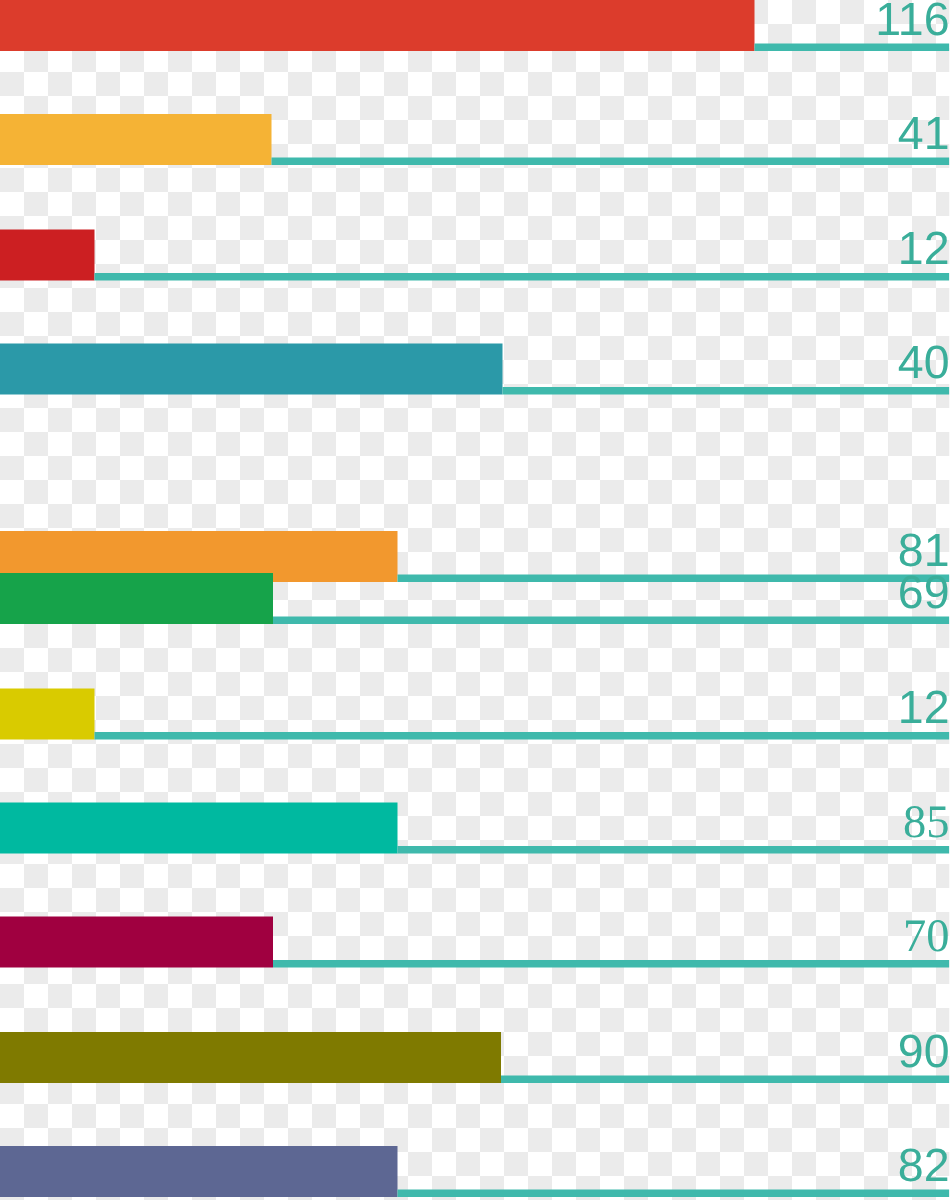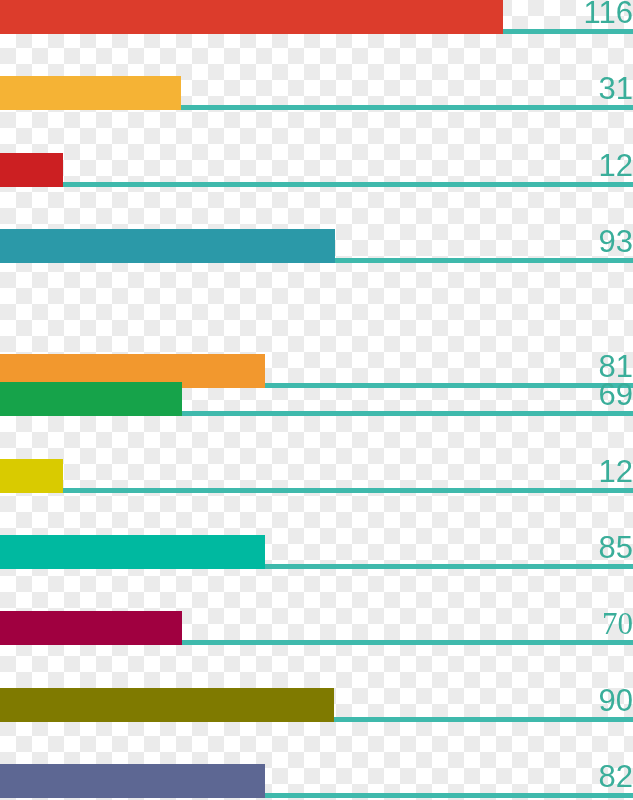--- a/index.html
+++ b/index.html
@@ -64,51 +64,51 @@
 <div id="chart-root">
   <div id="rows">
       <div class="bar-row" style="top: 0px; height: 34px;">
         <div class="bar" style="width: 503px; background-color: rgb(220, 60, 44);"></div>
         <div class="baseline" style="left: 503px; top: 29px; height: 5px; background-color: rgb(63, 185, 172);"></div>
         <div class="value-label" style="color: rgb(58, 174, 154); top: -4px; line-height: 34px;">116</div>
       </div>
       <div class="bar-row" style="top: 76px; height: 34px;">
         <div class="bar" style="width: 181px; background-color: rgb(245, 179, 53);"></div>
         <div class="baseline" style="left: 181px; top: 29px; height: 5px; background-color: rgb(63, 185, 172);"></div>
-        <div class="value-label" style="color: rgb(58, 174, 154); top: -4px; line-height: 34px;">31</div>
+        <div class="value-label" style="color: rgb(58, 174, 154); top: -4px; line-height: 34px;">41</div>
       </div>
       <div class="bar-row" style="top: 153px; height: 34px;">
         <div class="bar" style="width: 63px; background-color: rgb(204, 31, 34);"></div>
         <div class="baseline" style="left: 63px; top: 29px; height: 5px; background-color: rgb(63, 185, 172);"></div>
         <div class="value-label" style="color: rgb(58, 174, 154); top: -4px; line-height: 34px;">12</div>
       </div>
       <div class="bar-row" style="top: 229px; height: 34px;">
         <div class="bar" style="width: 335px; background-color: rgb(43, 153, 168);"></div>
         <div class="baseline" style="left: 335px; top: 29px; height: 5px; background-color: rgb(63, 185, 172);"></div>
-        <div class="value-label" style="color: rgb(58, 174, 154); top: -4px; line-height: 34px;">93</div>
+        <div class="value-label" style="color: rgb(58, 174, 154); top: -4px; line-height: 34px;">40</div>
       </div>
       <div class="bar-row" style="top: 306px; height: 34px; margin-top: 48px;">
         <div class="bar" style="width: 265px; background-color: rgb(242, 152, 46);"></div>
         <div class="baseline" style="left: 265px; top: 29px; height: 5px; background-color: rgb(63, 185, 172);"></div>
         <div class="value-label" style="color: rgb(58, 174, 154); top: -4px; line-height: 34px;">81</div>
       </div>
       <div class="bar-row" style="top: 382px; height: 34px;">
         <div class="bar" style="width: 182px; background-color: rgb(22, 163, 74);"></div>
         <div class="baseline" style="left: 182px; top: 29px; height: 5px; background-color: rgb(63, 185, 172);"></div>
         <div class="value-label" style="color: rgb(58, 174, 154); top: -4px; line-height: 34px;">69</div>
       </div>
       <div class="bar-row" style="top: 459px; height: 34px;">
         <div class="bar" style="width: 63px; background-color: rgb(217, 203, 0);"></div>
         <div class="baseline" style="left: 63px; top: 29px; height: 5px; background-color: rgb(63, 185, 172);"></div>
         <div class="value-label" style="color: rgb(58, 174, 154); top: -4px; line-height: 34px;">12</div>
       </div>
       <div class="bar-row" style="top: 535px; height: 34px;">
         <div class="bar" style="width: 265px; background-color: rgb(0, 185, 160);"></div>
         <div class="baseline" style="left: 265px; top: 29px; height: 5px; background-color: rgb(63, 185, 172);"></div>
-        <div class="value-label" style="color: rgb(58, 174, 154); top: -4px; line-height: 34px;">85</div>
+        <div class="value-label" style="color: rgb(58, 174, 154); top: -4px; line-height: 34px; font-family: Liberation Serif, serif;">85</div>
       </div>
       <div class="bar-row" style="top: 611px; height: 34px;">
         <div class="bar" style="width: 182px; background-color: rgb(160, 0, 64);"></div>
         <div class="baseline" style="left: 182px; top: 29px; height: 5px; background-color: rgb(63, 185, 172);"></div>
         <div class="value-label" style="color: rgb(58, 174, 154); top: -4px; line-height: 34px; font-family: Liberation Serif, serif;">70</div>
       </div>
       <div class="bar-row" style="top: 688px; height: 34px;">
         <div class="bar" style="width: 334px; background-color: rgb(127, 122, 0);"></div>
         <div class="baseline" style="left: 334px; top: 29px; height: 5px; background-color: rgb(63, 185, 172);"></div>
         <div class="value-label" style="color: rgb(58, 174, 154); top: -4px; line-height: 34px; text-align: right;">90</div>

